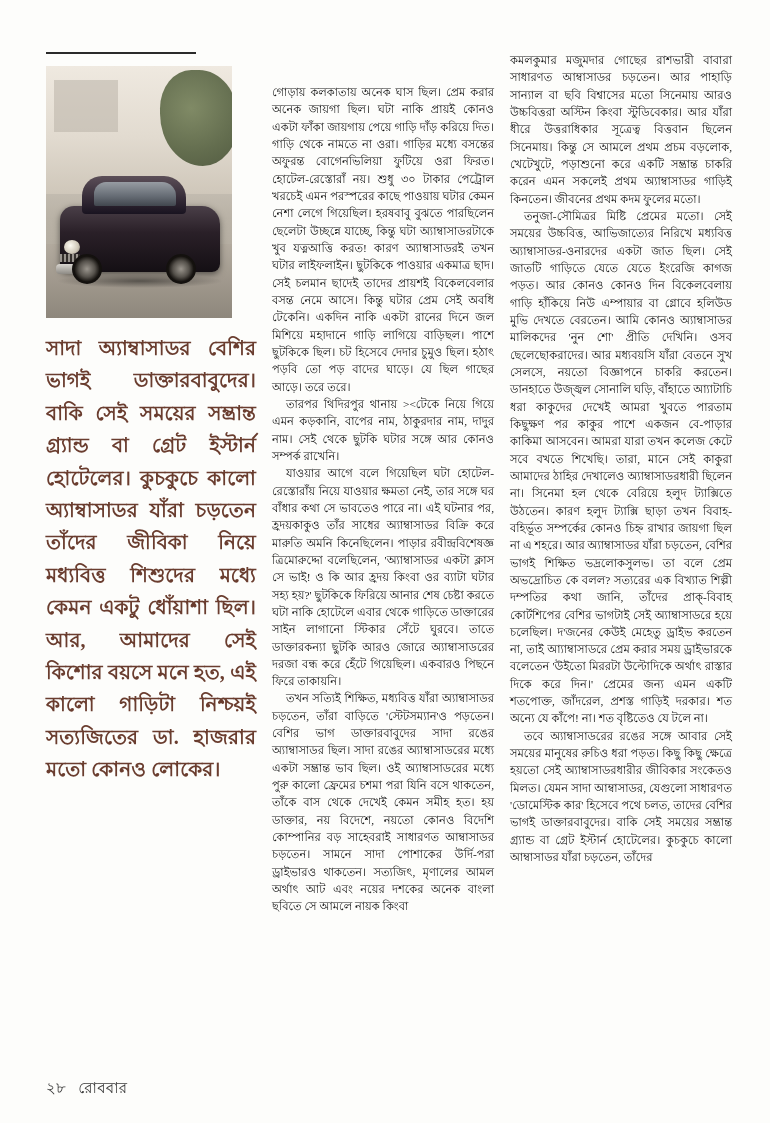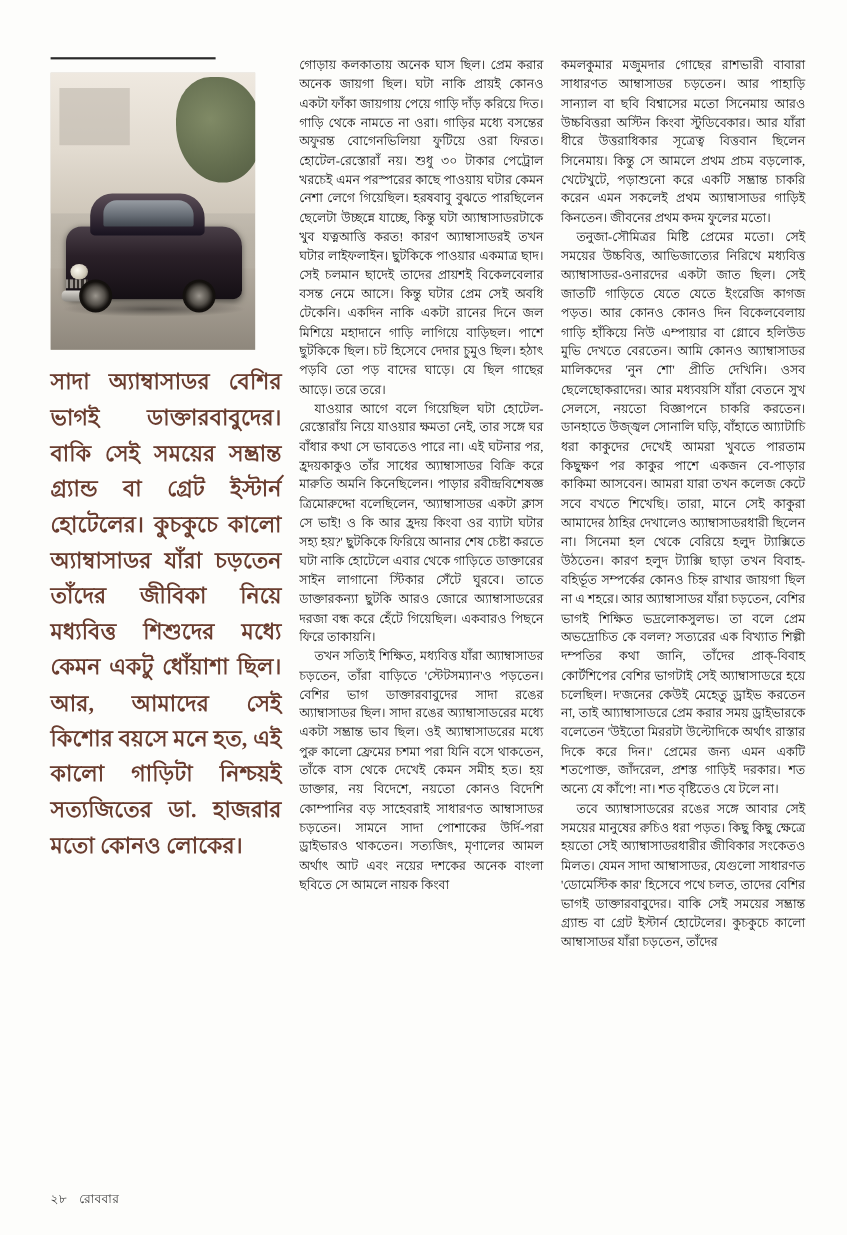--- a/index.html
+++ b/index.html
@@ -27,21 +27,21 @@
     right: 34px;
     bottom: 40px;
     display: flex;
     gap: 16px;
   }
   .col {
     width: 218px;
     position: relative;
   }
   .col-left { width: 210px; }
-  .col-mid  { width: 222px; }
+  .col-mid  { width: 222px; margin-top: 32px; }
   .col-right{ width: 222px; }
 
   .rule {
     height: 2px;
     background: #2a2a2a;
     width: 150px;
     margin-bottom: 12px;
   }
   .photo {
     width: 186px;
@@ -153,21 +153,21 @@
   .body-text p {
     margin: 0 0 0 0;
     text-indent: 14px;
   }
   .body-text p.first { text-indent: 0; }
 
   .footer {
     position: absolute;
     left: 46px;
     bottom: 22px;
-    font-size: 11px;
+    font-size: 15px;
     color: #3a3a3a;
     letter-spacing: .3px;
   }
   .footer .pagenum { margin-right: 8px; }
 </style>
 </head>
 <body>
 
 <div class="page">
   <div class="content">
@@ -186,20 +186,21 @@
         <div class="headlight"></div>
         <div class="bumper"></div>
         <div class="wheel front"></div>
         <div class="wheel rear"></div>
       </div>
       <div class="standfirst">সাদা অ্যাম্বাসাডর বেশির ভাগই ডাক্তারবাবুদের। বাকি সেই সময়ের সম্ভ্রান্ত গ্র্যান্ড বা গ্রেট ইস্টার্ন হোটেলের। কুচকুচে কালো অ্যাম্বাসাডর যাঁরা চড়তেন তাঁদের জীবিকা নিয়ে মধ্যবিত্ত শিশুদের মধ্যে কেমন একটু ধোঁয়াশা ছিল। আর, আমাদের সেই কিশোর বয়সে মনে হত, এই কালো গাড়িটা নিশ্চয়ই সত্যজিতের ডা. হাজরার মতো কোনও লোকের।</div>
     </div>
 
     <div class="col col-mid body-text">
       <p class="first">গোড়ায় কলকাতায় অনেক ঘাস ছিল। প্রেম করার অনেক জায়গা ছিল। ঘটা নাকি প্রায়ই কোনও একটা ফাঁকা জায়গায় পেয়ে গাড়ি দাঁড় করিয়ে দিত। গাড়ি থেকে নামতে না ওরা। গাড়ির মধ্যে বসন্তের অফুরন্ত বোগেনভিলিয়া ফুটিয়ে ওরা ফিরত। হোটেল-রেস্তোরাঁ নয়। শুধু ৩০ টাকার পেট্রোল খরচেই এমন পরস্পরের কাছে পাওয়ায় ঘটার কেমন নেশা লেগে গিয়েছিল। হরষবাবু বুঝতে পারছিলেন ছেলেটা উচ্ছন্নে যাচ্ছে, কিন্তু ঘটা অ্যাম্বাসাডরটাকে খুব যত্নআত্তি করত! কারণ অ্যাম্বাসাডরই তখন ঘটার লাইফলাইন। ছুটকিকে পাওয়ার একমাত্র ছাদ। সেই চলমান ছাদেই তাদের প্রায়শই বিকেলবেলার বসন্ত নেমে আসে। কিন্তু ঘটার প্রেম সেই অবধি টেকেনি। একদিন নাকি একটা রানের দিনে জল মিশিয়ে মহাদানে গাড়ি লাগিয়ে বাড়িছল। পাশে ছুটকিকে ছিল। চট হিসেবে দেদার চুমুও ছিল। হঠাৎ পড়বি তো পড় বাদের ঘাড়ে। যে ছিল গাছের আড়ে। তরে তরে।</p>
+      <p>তারপর থিদিরপুর থানায় &gt;&lt;টেকে নিয়ে গিয়ে এমন কড়কানি, বাপের নাম, ঠাকুরদার নাম, দাদুর নাম। সেই থেকে ছুটকি ঘটার সঙ্গে আর কোনও সম্পর্ক রাখেনি।</p>
       <p>যাওয়ার আগে বলে গিয়েছিল ঘটা হোটেল-রেস্তোরাঁয় নিয়ে যাওয়ার ক্ষমতা নেই, তার সঙ্গে ঘর বাঁধার কথা সে ভাবতেও পারে না। এই ঘটনার পর, হ্রদয়কাকুও তাঁর সাধের অ্যাম্বাসাডর বিক্রি করে মারুতি অমনি কিনেছিলেন। পাড়ার রবীন্দ্রবিশেষজ্ঞ ত্রিমোরুদ্দাে বলেছিলেন, 'অ্যাম্বাসাডর একটা ক্লাস সে ভাই! ও কি আর হ্রদয় কিংবা ওর ব্যাটা ঘটার সহ্য হয়?' ছুটকিকে ফিরিয়ে আনার শেষ চেষ্টা করতে ঘটা নাকি হোটেলে এবার থেকে গাড়িতে ডাক্তারের সাইন লাগানো স্টিকার সেঁটে ঘুরবে। তাতে ডাক্তারকন্যা ছুটকি আরও জোরে অ্যাম্বাসাডরের দরজা বন্ধ করে হেঁটে গিয়েছিল। একবারও পিছনে ফিরে তাকায়নি।</p>
       <p>তখন সত্যিই শিক্ষিত, মধ্যবিত্ত যাঁরা অ্যাম্বাসাডর চড়তেন, তাঁরা বাড়িতে 'স্টেটসম্যান'ও পড়তেন। বেশির ভাগ ডাক্তারবাবুদের সাদা রঙের অ্যাম্বাসাডর ছিল। সাদা রঙের অ্যাম্বাসাডরের মধ্যে একটা সম্ভ্রান্ত ভাব ছিল। ওই অ্যাম্বাসাডরের মধ্যে পুরু কালো ফ্রেমের চশমা পরা যিনি বসে থাকতেন, তাঁকে বাস থেকে দেখেই কেমন সমীহ হত। হয় ডাক্তার, নয় বিদেশে, নয়তো কোনও বিদেশি কোম্পানির বড় সাহেবরাই সাধারণত আম্বাসাডর চড়তেন। সামনে সাদা পোশাকের উর্দি-পরা ড্রাইভারও থাকতেন। সত্যজিৎ, মৃণালের আমল অর্থাৎ আট এবং নয়ের দশকের অনেক বাংলা ছবিতে সে আমলে নায়ক কিংবা</p>
     </div>
 
     <div class="col col-right body-text">
       <p class="first">কমলকুমার মজুমদার গোছের রাশভারী বাবারা সাধারণত আম্বাসাডর চড়তেন। আর পাহাড়ি সান্যাল বা ছবি বিশ্বাসের মতো সিনেমায় আরও উচ্চবিত্তরা অস্টিন কিংবা স্টুডিবেকার। আর যাঁরা ধীরে উত্তরাধিকার সূত্রেত্ব বিত্তবান ছিলেন সিনেমায়। কিন্তু সে আমলে প্রথম প্রচম বড়লোক, খেটেখুটে, পড়াশুনো করে একটি সম্ভ্রান্ত চাকরি করেন এমন সকলেই প্রথম অ্যাম্বাসাডর গাড়িই কিনতেন। জীবনের প্রথম কদম ফুলের মতো।</p>
       <p>তনুজা-সৌমিত্রর মিষ্টি প্রেমের মতো। সেই সময়ের উচ্চবিত্ত, আভিজাত্যের নিরিখে মধ্যবিত্ত অ্যাম্বাসাডর-ওনারদের একটা জাত ছিল। সেই জাতটি গাড়িতে যেতে যেতে ইংরেজি কাগজ পড়ত। আর কোনও কোনও দিন বিকেলবেলায় গাড়ি হাঁকিয়ে নিউ এম্পায়ার বা গ্লোবে হলিউড মুভি দেখতে বেরতেন। আমি কোনও অ্যাম্বাসাডর মালিকদের 'নুন শো' প্রীতি দেখিনি। ওসব ছেলেছোকরাদের। আর মধ্যবয়সি যাঁরা বেতনে সুখ সেলসে, নয়তো বিজ্ঞাপনে চাকরি করতেন। ডানহাতে উজ্জ্বল সোনালি ঘড়ি, বাঁহাতে আ্যাটাচি ধরা কাকুদের দেখেই আমরা খুবতে পারতাম কিছুক্ষণ পর কাকুর পাশে একজন বে-পাড়ার কাকিমা আসবেন। আমরা যারা তখন কলেজ কেটে সবে বখতে শিখেছি। তারা, মানে সেই কাকুরা আমাদের ঠাহির দেখালেও অ্যাম্বাসাডরধারী ছিলেন না। সিনেমা হল থেকে বেরিয়ে হলুদ ট্যাক্সিতে উঠতেন। কারণ হলুদ ট্যাক্সি ছাড়া তখন বিবাহ-বহির্ভূত সম্পর্কের কোনও চিহ্ন রাখার জায়গা ছিল না এ শহরে। আর অ্যাম্বাসাডর যাঁরা চড়তেন, বেশির ভাগই শিক্ষিত ভদ্রলোকসুলভ। তা বলে প্রেম অভদ্রোচিত কে বলল? সত্যরের এক বিখ্যাত শিল্পী দম্পতির কথা জানি, তাঁদের প্রাক্‌-বিবাহ কোর্টশিপের বেশির ভাগটাই সেই অ্যাম্বাসাডরে হয়ে চলেছিল। দ'জনের কেউই মেহেতু ড্রাইভ করতেন না, তাই আ্যাম্বাসাডরে প্রেম করার সময় ড্রাইভারকে বলেতেন 'উইতো মিররটা উল্টোদিকে অর্থাৎ রাস্তার দিকে করে দিন।' প্রেমের জন্য এমন একটি শতপোক্ত, জাঁদরেল, প্রশস্ত গাড়িই দরকার। শত অন্যে যে কাঁপে! না। শত বৃষ্টিতেও যে টলে না।</p>
       <p>তবে অ্যাম্বাসাডরের রঙের সঙ্গে আবার সেই সময়ের মানুষের রুচিও ধরা পড়ত। কিছু কিছু ক্ষেত্রে হয়তো সেই অ্যাম্বাসাডরধারীর জীবিকার সংকেতও মিলত। যেমন সাদা আম্বাসাডর, যেগুলো সাধারণত 'ডোমেস্টিক কার' হিসেবে পথে চলত, তাদের বেশির ভাগই ডাক্তারবাবুদের। বাকি সেই সময়ের সম্ভ্রান্ত গ্র্যান্ড বা গ্রেট ইস্টার্ন হোটেলের। কুচকুচে কালো আম্বাসাডর যাঁরা চড়তেন, তাঁদের</p>
     </div>
 

